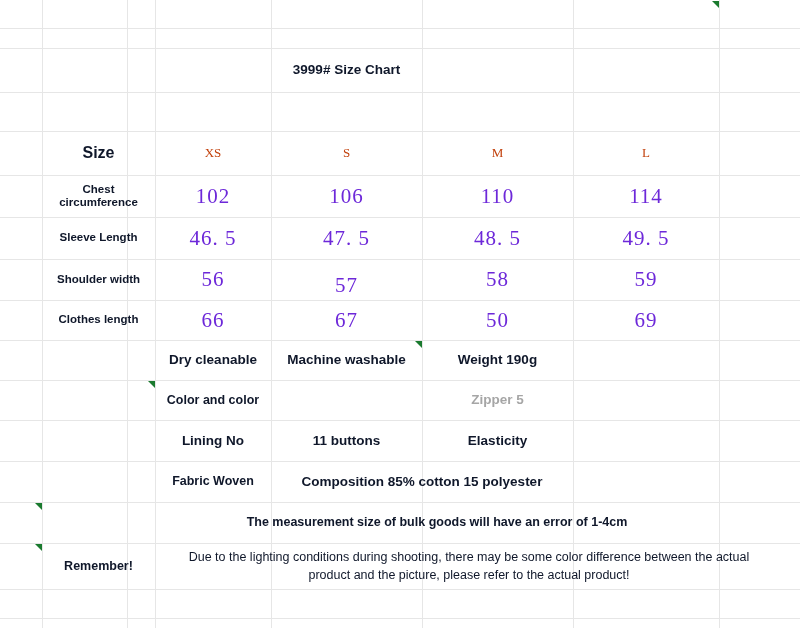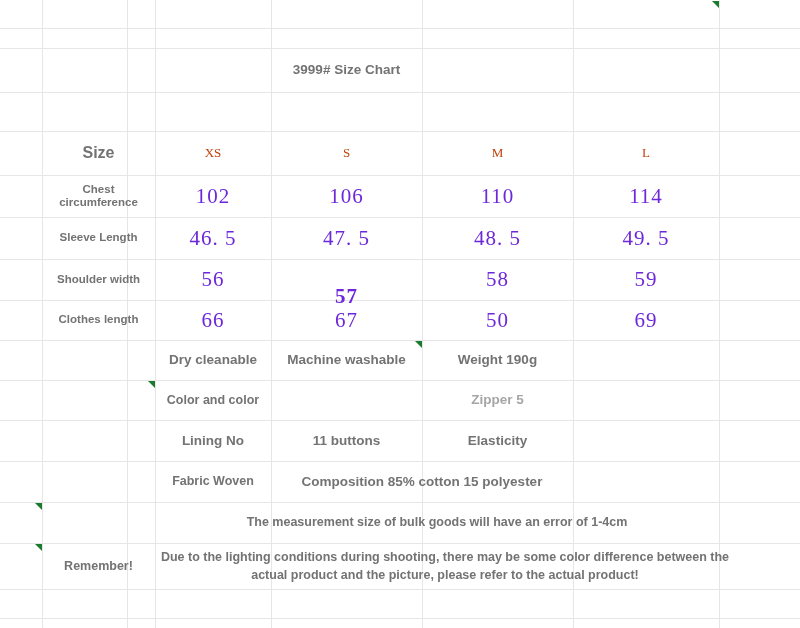--- a/index.html
+++ b/index.html
@@ -28,21 +28,21 @@
   .grid-h { height: 1px; left: 0; width: 800px; }
 
   
   .cell {
     position: absolute;
     display: flex;
     align-items: center;
     justify-content: center;
     text-align: center;
     box-sizing: border-box;
-    color: #737373;
+    color: #0f172a;
     line-height: 1.15;
   }
   .title {
     font-size: 13.5px;
     font-weight: bold;
     font-family: "Liberation Sans", sans-serif;
   }
   .hdr-label {
     font-size: 16px;
     font-weight: bold;
@@ -78,22 +78,23 @@
   .remark-label {
     font-size: 12.5px;
     font-weight: bold;
   }
   .remark-text {
     font-size: 12.5px;
     font-weight: bold;
   }
   .remember-text {
     font-size: 12.5px;
-    font-weight: bold;
+    font-weight: normal;
     line-height: 1.45;
+    margin-left: 24px;
   }
   
   .comment-flag {
     position: absolute;
     width: 0;
     height: 0;
     border-top: 7px solid #1a7a2e;
     border-left: 7px solid transparent;
   }
 </style>
@@ -148,21 +149,21 @@
   <div class="cell num" style="left:573px; top:175px; width:146px; height:42px;">114</div>
 
   <div class="cell hdr-label-sm" style="left:42px; top:217px; width:113px; height:42px;">Sleeve Length</div>
   <div class="cell num" style="left:155px; top:217px; width:116px; height:42px;">46. 5</div>
   <div class="cell num" style="left:271px; top:217px; width:151px; height:42px;">47. 5</div>
   <div class="cell num" style="left:422px; top:217px; width:151px; height:42px;">48. 5</div>
   <div class="cell num" style="left:573px; top:217px; width:146px; height:42px;">49. 5</div>
 
   <div class="cell hdr-label-sm" style="left:42px; top:259px; width:113px; height:41px;">Shoulder width</div>
   <div class="cell num" style="left:155px; top:259px; width:116px; height:41px;">56</div>
-  <div class="cell num" style="left:271px; top:276px; width:151px; height:41px;font-weight:bold;">57</div>
+  <div class="cell num" style="left:271px; top:265px; width:151px; height:41px;">57</div>
   <div class="cell num" style="left:422px; top:259px; width:151px; height:41px;">58</div>
   <div class="cell num" style="left:573px; top:259px; width:146px; height:41px;">59</div>
 
   <div class="cell hdr-label-sm" style="left:42px; top:300px; width:113px; height:40px;">Clothes length</div>
   <div class="cell num" style="left:155px; top:300px; width:116px; height:40px;">66</div>
   <div class="cell num" style="left:271px; top:300px; width:151px; height:40px;">67</div>
   <div class="cell num" style="left:422px; top:300px; width:151px; height:40px;">50</div>
   <div class="cell num" style="left:573px; top:300px; width:146px; height:40px;">69</div>
 
   <div class="cell bold-note" style="left:271px; top:340px; width:151px; height:40px;">Machine washable</div>

